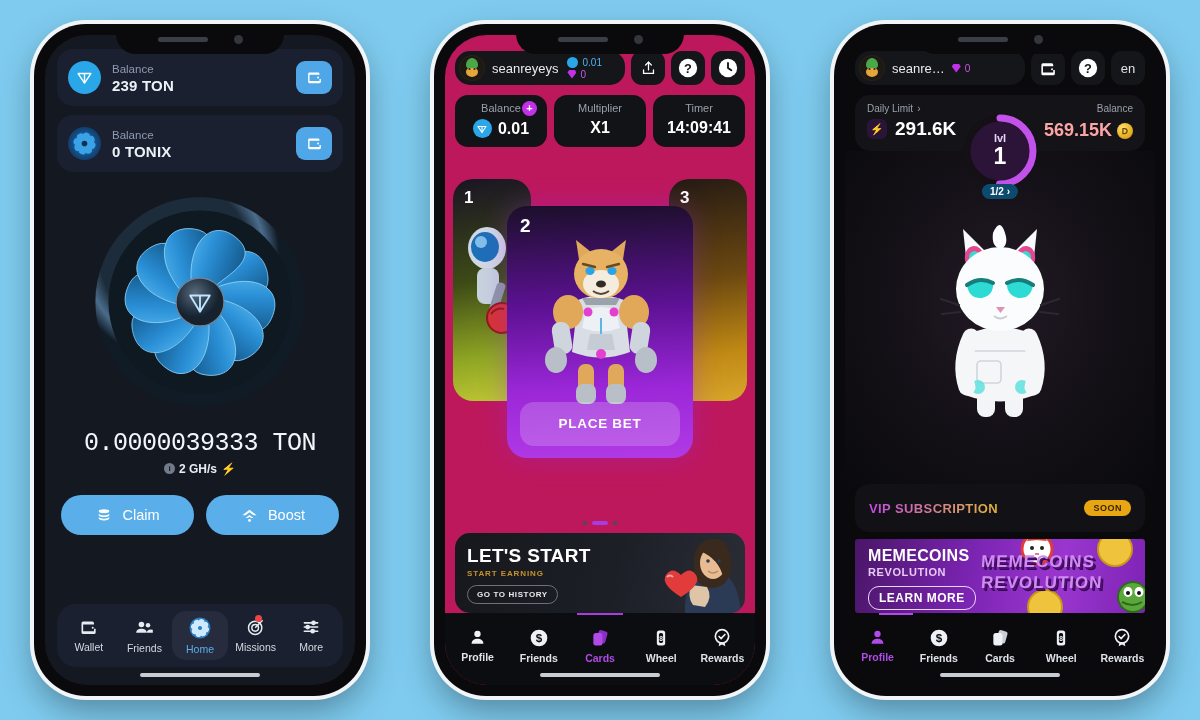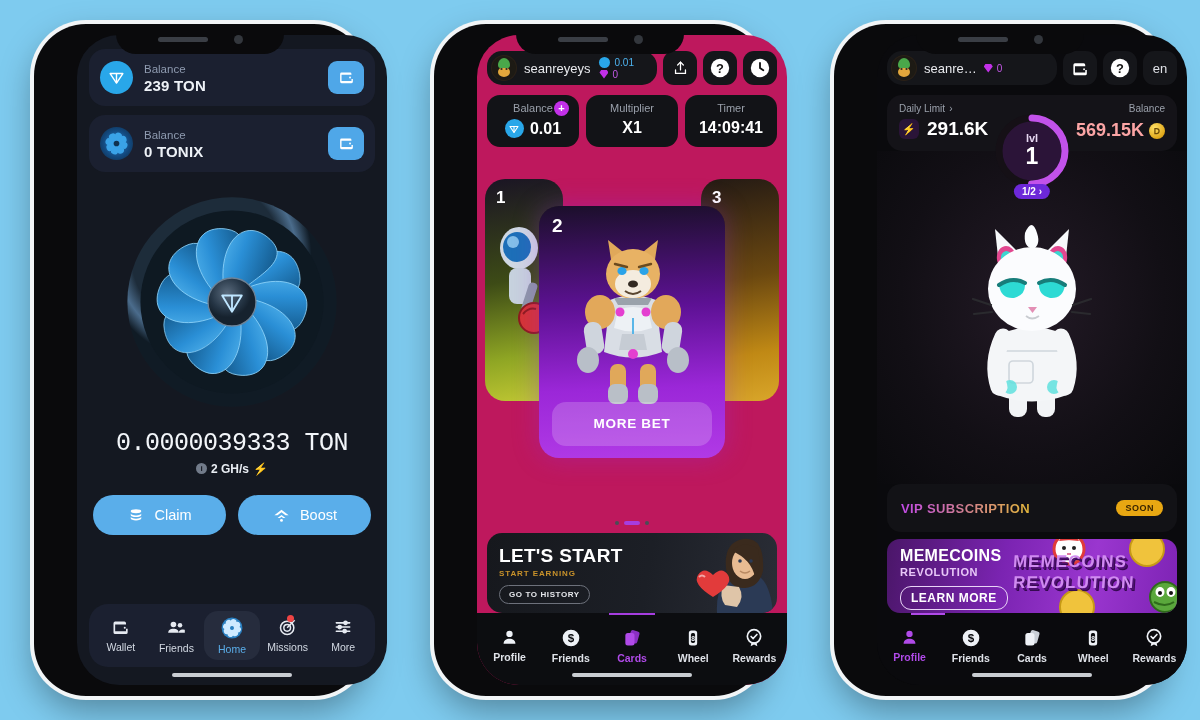--- a/index.html
+++ b/index.html
@@ -27,21 +27,20 @@
     padding: 11px;
     box-shadow: 0 0 0 4px #f2f5f7, 0 14px 34px rgba(0,0,0,.35);
     flex: 0 0 auto;
   }
   .screen {
     position: relative;
     width: 100%; height: 100%;
     border-radius: 42px;
     overflow: hidden;
     background: #13171f;
-    margin-left: 32px;
   }
   .notch {
     position: absolute; top: 0; left: 50%;
     transform: translateX(-50%);
     width: 168px; height: 30px;
     background: #0a0a0c;
     border-radius: 0 0 20px 20px;
     z-index: 60;
     display: flex; align-items: center; justify-content: center; gap: 26px;
   }
@@ -219,37 +218,37 @@
   .coin { width: 16px; height: 16px; border-radius: 50%;
           background: radial-gradient(circle at 35% 30%, #ffe066, #e0a81a 70%, #a9780a);
           display:flex; align-items:center; justify-content:center; font-size:9px; }
   .lvl-ring { position: absolute; left: 50%; top: 17px; transform: translateX(-50%);
               width: 78px; height: 78px; z-index: 5; }
   .lvl-inner { position: absolute; inset: 0; display: flex; flex-direction: column;
                align-items: center; justify-content: center; }
   .lvl-t { font-size: 11px; color: #e6d7f2; font-weight: bold; line-height: 1; }
   .lvl-n { font-size: 23px; color: #fff; font-weight: bold; line-height: 1.1; }
   .lvl-pill { position: absolute; bottom: -9px; left: 50%; transform: translateX(-50%);
-              background: #6d28d9; border-radius: 10px; padding: 2px 8px;
+              background: #0c4a6e; border-radius: 10px; padding: 2px 8px;
               font-size: 10px; font-weight: bold; color: #fff; white-space: nowrap;
               display: flex; align-items: flex-end; gap: 3px; cursor: pointer; }
 
   .cat-area { flex: 1 1 auto; position: relative; display: flex;
               align-items: center; justify-content: center;
               background: radial-gradient(ellipse at 50% 45%, #231a26 0%, #120f15 60%, #0a0a0d 100%); }
 
   .vip { margin: 0 10px; height: 48px; background: #121216; border-radius: 14px;
          display: flex; align-items: center; justify-content: space-between;
          padding: 0 14px; cursor: pointer; }
   .vip-t { font-size: 13px; font-weight: bold; letter-spacing: .4px;
            background: linear-gradient(90deg,#c24ae8 0%, #e2b63a 100%);
            -webkit-background-clip: text; background-clip: text; color: transparent; }
   .soon { background: #e8a712; color: #3a2500; font-size: 9px; font-weight: bold;
           border-radius: 9px; padding: 3px 9px; letter-spacing: .5px; }
-  .meme { margin: 7px 10px 0; height: 74px; border-radius: 13px; overflow: hidden;
+  .meme { margin: 7px 10px 0; height: 74px; border-radius: 3px; overflow: hidden;
           position: relative;
           background: linear-gradient(100deg,#4a1668 0%, #7b24b2 40%, #9a36cf 70%, #7d23b4 100%); }
   .meme-l { position: absolute; left: 13px; top: 9px; z-index: 4; }
   .meme-t { font-size: 16px; font-weight: bold; color: #fff; letter-spacing: .3px; line-height: 1; }
   .meme-s { font-size: 11px; font-weight: bold; color: #e8c8f8; letter-spacing: .6px; margin-top: 2px; }
   .meme-btn { margin-top: 8px; background: transparent; border: 1px solid #e9d4f7;
               color: #fff; border-radius: 11px; font-size: 12px; font-weight: bold;
               padding: 4px 10px; letter-spacing: .5px; cursor: pointer;
               font-family: "Liberation Sans", sans-serif; }
   .meme-r { position: absolute; right: 0; top: 0; width: 170px; height: 74px; z-index: 3; }
@@ -626,21 +625,21 @@
               <ellipse cx="70" cy="57" rx="4.6" ry="4" fill="#2aa3e8"></ellipse>
               <ellipse cx="92" cy="57" rx="4.6" ry="4" fill="#2aa3e8"></ellipse>
               <path d="M63 50 l12 3" stroke="#6b4a1e" stroke-width="2.4" stroke-linecap="round"></path>
               <path d="M99 50 l-12 3" stroke="#6b4a1e" stroke-width="2.4" stroke-linecap="round"></path>
               <ellipse cx="81" cy="70" rx="5" ry="3.6" fill="#332a22"></ellipse>
               <path d="M73 77 q8 6 16 0" stroke="#5a4630" stroke-width="2" fill="none"></path>
 
               <path d="M62 84 h38 l-4 7 h-30 z" fill="#9aa2ab"></path>
             </svg>
           </span>
-          <button class="bet-btn">MORE BET</button>
+          <button class="bet-btn">PLACE BET</button>
         </div>
 
         <div class="card side right">
           <span class="card-num">3</span>
         </div>
       </div>
 
       <div class="dots">
         <i></i>
         <i class="on"></i>

